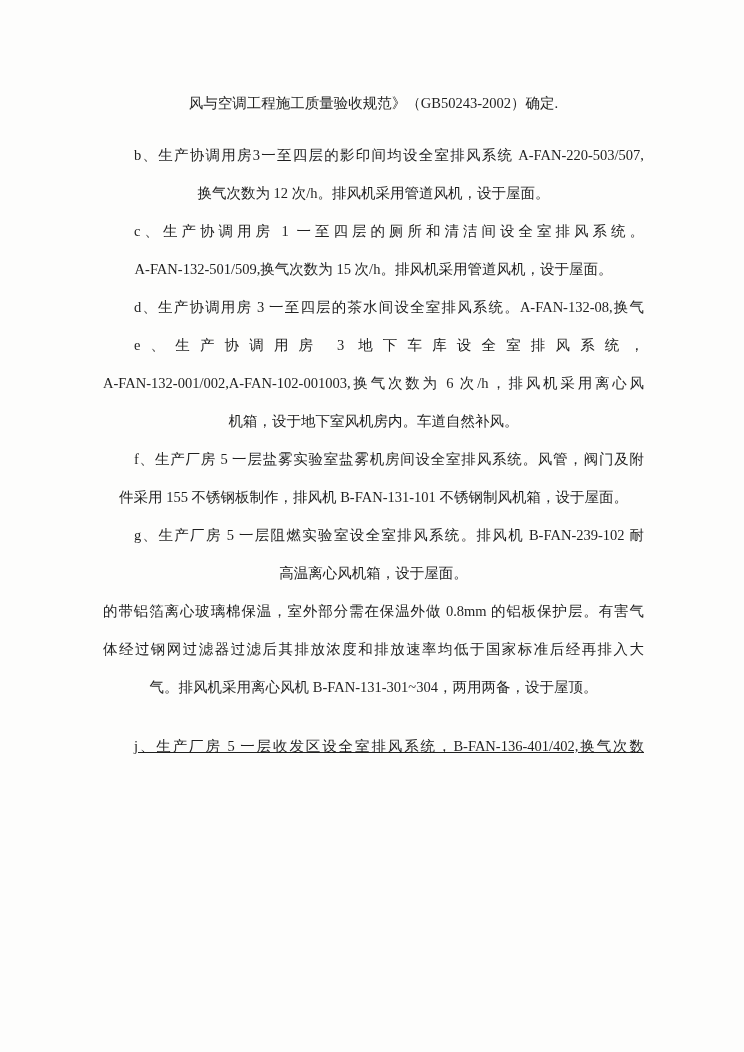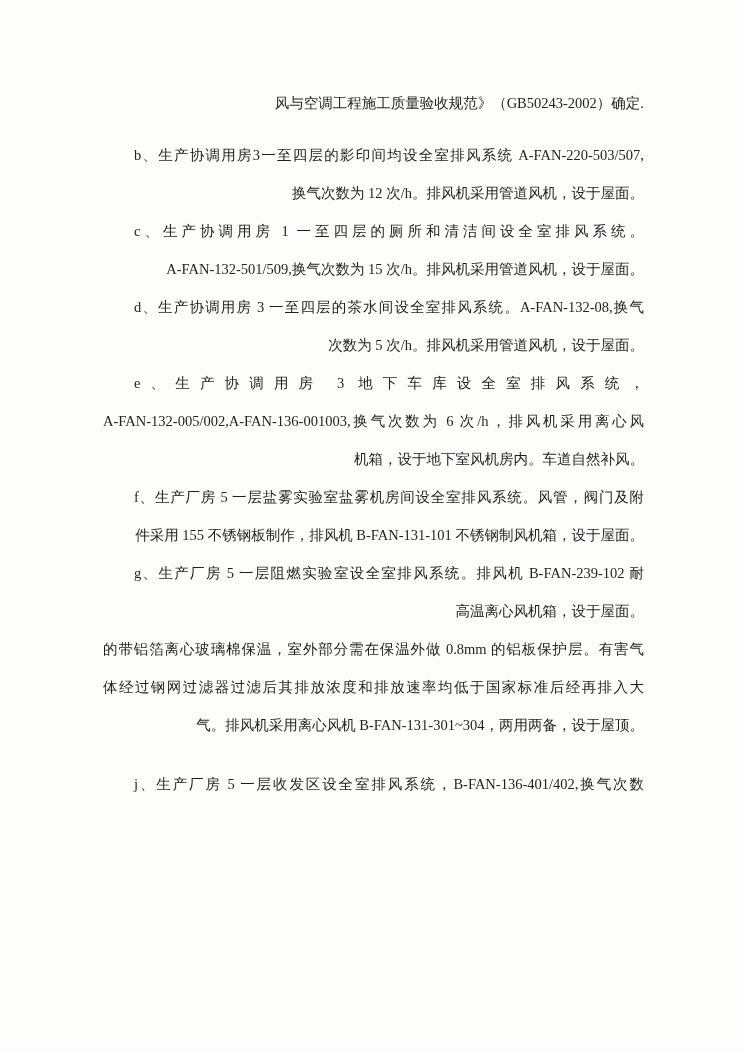--- a/index.html
+++ b/index.html
@@ -17,32 +17,32 @@
     top: 84px;
     width: 541px;
     color: #1f1f1f;
   }
   .para { margin: 0; padding: 0; }
   .ln {
     font-size: 14.5px;
     line-height: 38px;
     height: 38px;
     overflow: hidden;
-    text-align: right;
+    text-align: center;
   }
   
   .jf {
     text-align: justify;
     text-align-last: justify;
   }
   
   .ind { text-indent: 31px; }
   
   .gap-b { margin-top: 14px; }
-  .gap-j { margin-top: 21px; }
+  .gap-j { margin-top: 21px; text-decoration: underline; }
 </style>
 </head>
 <body>
 
 <div class="page">
   <div class="doc">
 
     <div class="para">
       <div class="ln">风与空调工程施工质量验收规范》（GB50243-2002）确定.</div>
     </div>
@@ -52,26 +52,25 @@
       <div class="ln">换气次数为 12 次/h。排风机采用管道风机，设于屋面。</div>
     </div>
 
     <div class="para">
       <div class="ln jf ind">c、生产协调用房 1 一至四层的厕所和清洁间设全室排风系统。</div>
       <div class="ln">A-FAN-132-501/509,换气次数为 15 次/h。排风机采用管道风机，设于屋面。</div>
     </div>
 
     <div class="para">
       <div class="ln jf ind">d、生产协调用房 3 一至四层的茶水间设全室排风系统。A-FAN-132-08,换气</div>
-      <div class="ln">次数为 5 次/h。排风机采用管道风机，设于屋面。</div>
     </div>
 
     <div class="para">
       <div class="ln jf ind">e、生产协调用房 3 地下车库设全室排风系统，</div>
-      <div class="ln jf">A-FAN-132-005/002,A-FAN-136-001003,换气次数为 6 次/h，排风机采用离心风</div>
+      <div class="ln jf">A-FAN-132-001/002,A-FAN-102-001003,换气次数为 6 次/h，排风机采用离心风</div>
       <div class="ln">机箱，设于地下室风机房内。车道自然补风。</div>
     </div>
 
     <div class="para">
       <div class="ln jf ind">f、生产厂房 5 一层盐雾实验室盐雾机房间设全室排风系统。风管，阀门及附</div>
       <div class="ln">件采用 155 不锈钢板制作，排风机 B-FAN-131-101 不锈钢制风机箱，设于屋面。</div>
     </div>
 
     <div class="para">
       <div class="ln jf ind">g、生产厂房 5 一层阻燃实验室设全室排风系统。排风机 B-FAN-239-102 耐</div>

